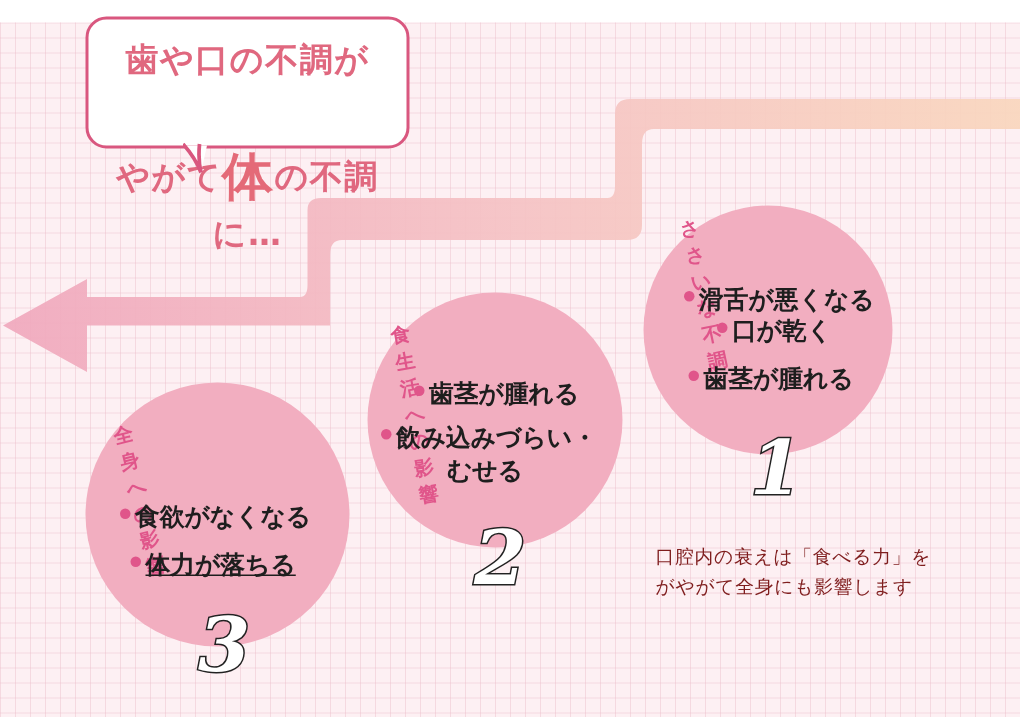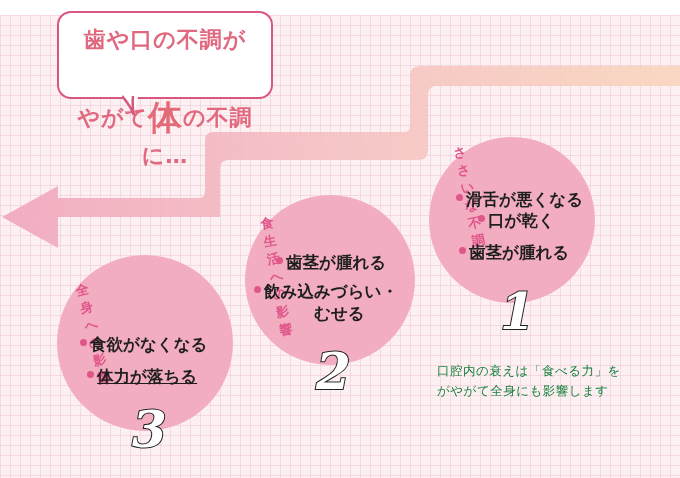--- a/index.html
+++ b/index.html
@@ -48,21 +48,21 @@
 
     .num {
       position: absolute; font-family: "DejaVu Serif", serif; font-style: italic; font-weight: bold;
       font-size: 50px; color: #ffffff;
       -webkit-text-stroke: 2px #222222;
       paint-order: stroke fill;
     }
 
     .note {
       position: absolute; left: 437px; top: 361px; width: 200px;
-      font-size: 12.5px; line-height: 20px; color: #15803d; letter-spacing: 0.5px;
+      font-size: 12.5px; line-height: 20px; color: #7f1d1d; letter-spacing: 0.5px;
     }
   </style>
 </head>
 <body>
 
 <div class="grid-bg"></div>
 
 <svg class="flow" width="680" height="478">
   <defs>
     <linearGradient id="ag" x1="1" y1="0" x2="0" y2="0">
@@ -96,21 +96,21 @@
 </div>
 <div class="num" style="left:500px; top:282px;">1</div>
 
 <div class="circle c2"></div>
 <div class="arc-label" style="left:281px; top:214px;">
   <span style="transform: rotate(-10deg); transform-origin: left bottom; letter-spacing:1px;">食生活への影響</span>
 </div>
 <div class="items" style="left:254px; top:252px; font-size:16.5px;">
   <div class="item" style="margin-left:22px;"><span class="dot"></span><span>歯茎が腫れる</span></div>
   <div class="item" style="margin-top:8px;text-align:center;"><span class="dot"></span><span>飲み込みづらい・</span></div>
-  <div class="item" style="margin-left:60px;"><span>むせる</span></div>
+  <div class="item" style="margin-left:44px;"><span>むせる</span></div>
 </div>
 <div class="num" style="left:316px; top:342px;">2</div>
 
 <div class="circle c3"></div>
 <div class="arc-label" style="left:100px; top:280px;">
   <span style="transform: rotate(-14deg); transform-origin: left bottom; letter-spacing:2px;">全身への影響</span>
 </div>
 <div class="items" style="left:80px; top:334px; font-size:16.5px;">
   <div class="item"><span class="dot"></span><span>食欲がなくなる</span></div>
   <div class="item" style="margin-top:11px;margin-left:7px;text-decoration:underline;"><span class="dot"></span><span>体力が落ちる</span></div>

